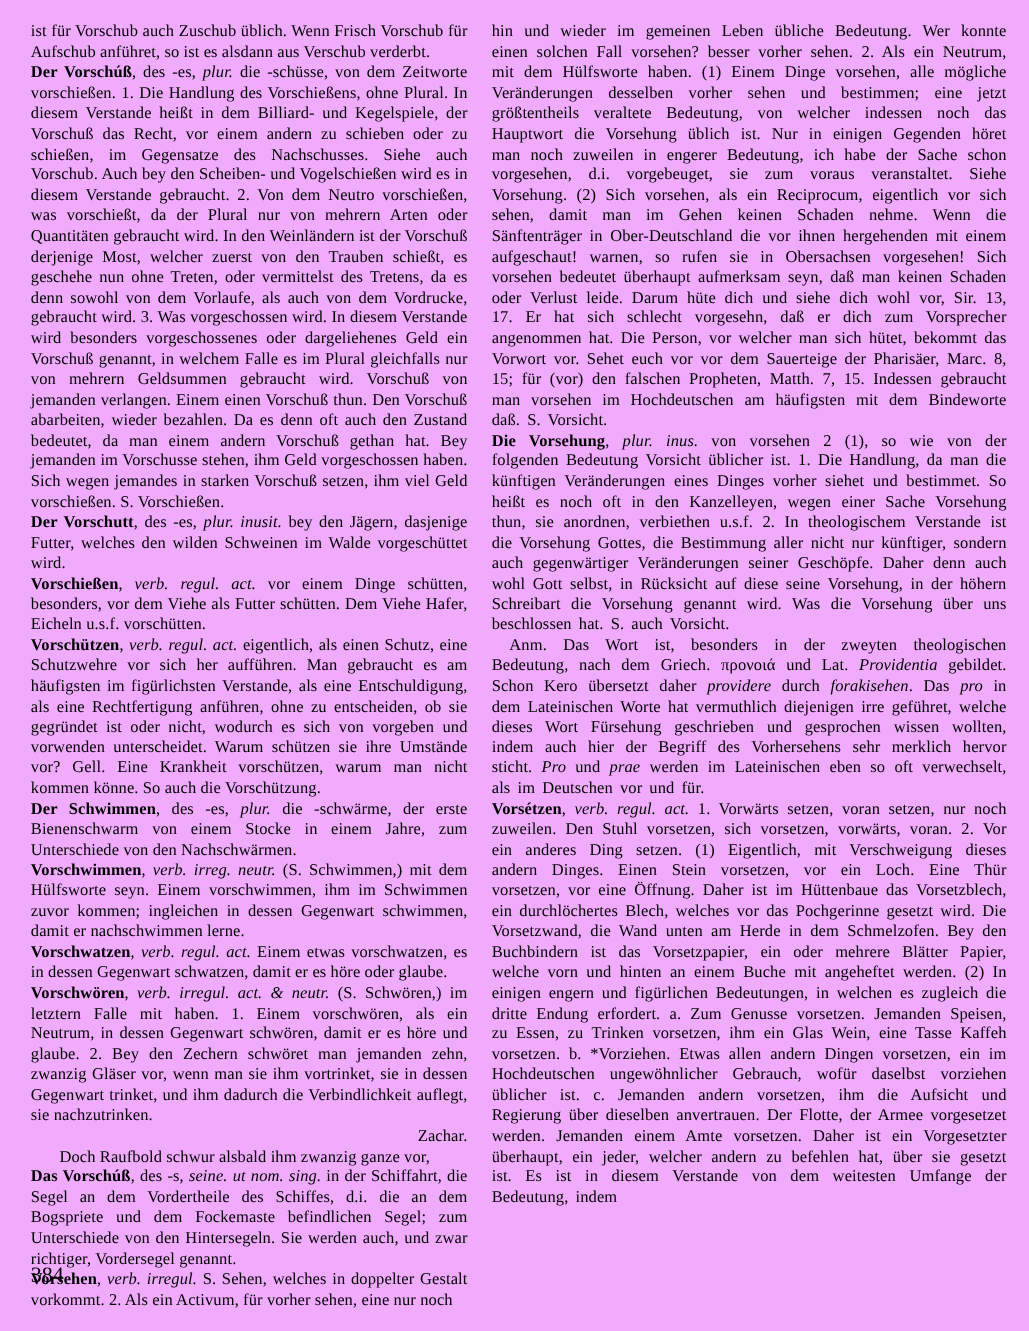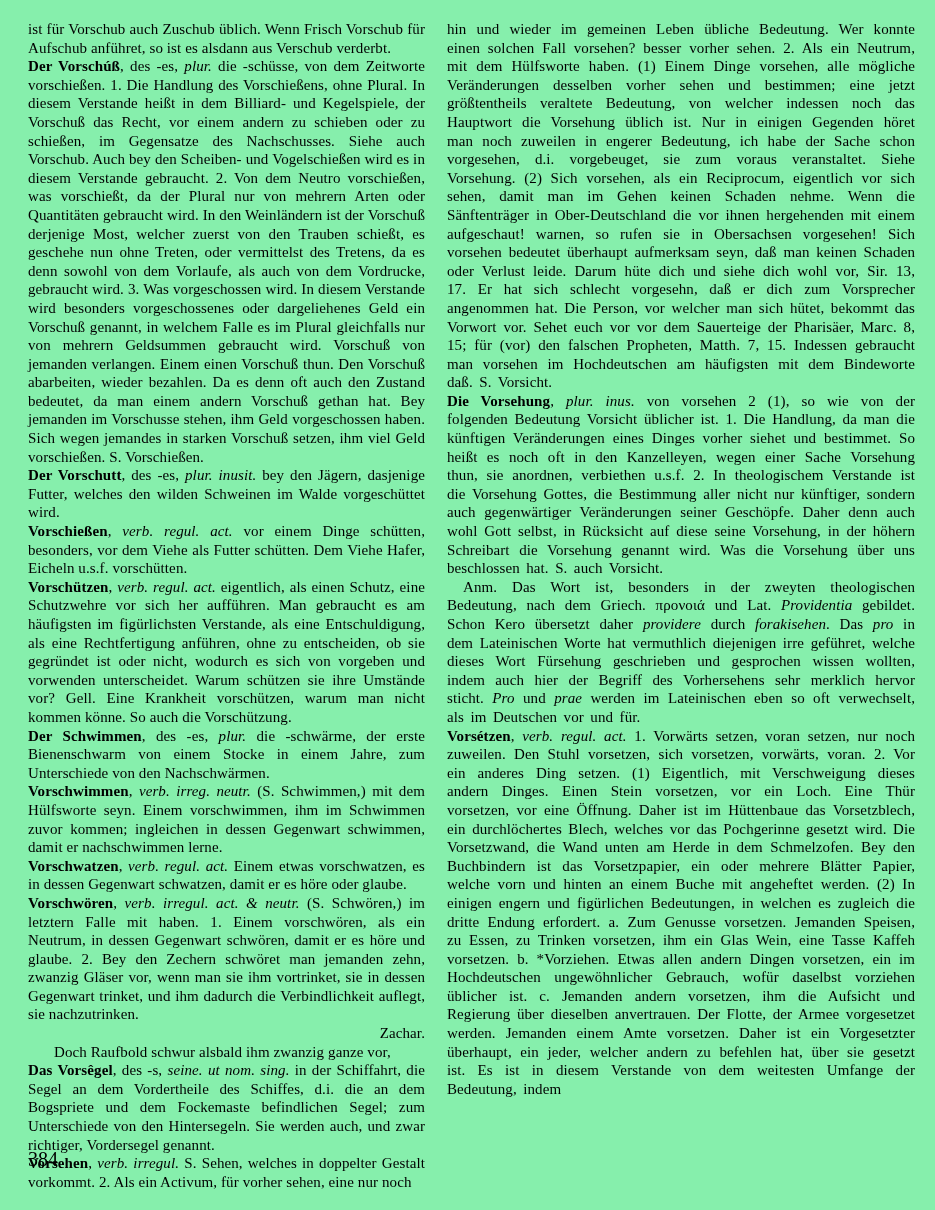--- a/index.html
+++ b/index.html
@@ -2,21 +2,21 @@
 <html lang="de"><head>
 <meta charset="utf-8">
 <style>
   html, body {
     margin: 0; padding: 0;
     background: #ffffff;
   }
   .page {
     position: relative;
     width: 935px; height: 1210px;
-    background: #86efac;
+    background: #f0abfc;
     color: #000000;
     font-family: "Liberation Serif", "DejaVu Serif", serif;
     overflow: hidden;
   }
   .cols {
     display: flex;
     padding: 20px 20px 0 28px;
     gap: 22px;
   }
   .col { display: block; }
@@ -53,21 +53,21 @@
         <p class="para"><span class="b">Der Vorschúß</span><span class="n">, des -es, </span><span class="i">plur.</span><span class="n"> die -schüsse, von dem Zeitworte vorschießen. 1. Die Handlung des Vorschießens, ohne Plural. In diesem Verstande heißt in dem Billiard- und Kegelspiele, der Vorschuß das Recht, vor einem andern zu schieben oder zu schießen, im Gegensatze des Nachschusses. Siehe auch Vorschub. Auch bey den Scheiben- und Vogelschießen wird es in diesem Verstande gebraucht. 2. Von dem Neutro vorschießen, was vorschießt, da der Plural nur von mehrern Arten oder Quantitäten gebraucht wird. In den Weinländern ist der Vorschuß derjenige Most, welcher zuerst von den Trauben schießt, es geschehe nun ohne Treten, oder vermittelst des Tretens, da es denn sowohl von dem Vorlaufe, als auch von dem Vordrucke, gebraucht wird. 3. Was vorgeschossen wird. In diesem Verstande wird besonders vorgeschossenes oder dargeliehenes Geld ein Vorschuß genannt, in welchem Falle es im Plural gleichfalls nur von mehrern Geldsummen gebraucht wird. Vorschuß von jemanden verlangen. Einem einen Vorschuß thun. Den Vorschuß abarbeiten, wieder bezahlen. Da es denn oft auch den Zustand bedeutet, da man einem andern Vorschuß gethan hat. Bey jemanden im Vorschusse stehen, ihm Geld vorgeschossen haben. Sich wegen jemandes in starken Vorschuß setzen, ihm viel Geld vorschießen. S. Vorschießen.</span></p>
         <p class="para"><span class="b">Der Vorschutt</span><span class="n">, des -es, </span><span class="i">plur. inusit.</span><span class="n"> bey den Jägern, dasjenige Futter, welches den wilden Schweinen im Walde vorgeschüttet wird.</span></p>
         <p class="para"><span class="b">Vorschießen</span><span class="n">, </span><span class="i">verb. regul. act.</span><span class="n"> vor einem Dinge schütten, besonders, vor dem Viehe als Futter schütten. Dem Viehe Hafer, Eicheln u.s.f. vorschütten.</span></p>
         <p class="para"><span class="b">Vorschützen</span><span class="n">, </span><span class="i">verb. regul. act.</span><span class="n"> eigentlich, als einen Schutz, eine Schutzwehre vor sich her aufführen. Man gebraucht es am häufigsten im figürlichsten Verstande, als eine Entschuldigung, als eine Rechtfertigung anführen, ohne zu entscheiden, ob sie gegründet ist oder nicht, wodurch es sich von vorgeben und vorwenden unterscheidet. Warum schützen sie ihre Umstände vor? Gell. Eine Krankheit vorschützen, warum man nicht kommen könne. So auch die Vorschützung.</span></p>
         <p class="para"><span class="b">Der Schwimmen</span><span class="n">, des -es, </span><span class="i">plur.</span><span class="n"> die -schwärme, der erste Bienenschwarm von einem Stocke in einem Jahre, zum Unterschiede von den Nachschwärmen.</span></p>
         <p class="para"><span class="b">Vorschwimmen</span><span class="n">, </span><span class="i">verb. irreg. neutr.</span><span class="n"> (S. Schwimmen,) mit dem Hülfsworte seyn. Einem vorschwimmen, ihm im Schwimmen zuvor kommen; ingleichen in dessen Gegenwart schwimmen, damit er nachschwimmen lerne.</span></p>
         <p class="para"><span class="b">Vorschwatzen</span><span class="n">, </span><span class="i">verb. regul. act.</span><span class="n"> Einem etwas vorschwatzen, es in dessen Gegenwart schwatzen, damit er es höre oder glaube.</span></p>
         <p class="para"><span class="b">Vorschwören</span><span class="n">, </span><span class="i">verb. irregul. act. &amp; neutr.</span><span class="n"> (S. Schwören,) im letztern Falle mit haben. 1. Einem vorschwören, als ein Neutrum, in dessen Gegenwart schwören, damit er es höre und glaube. 2. Bey den Zechern schwöret man jemanden zehn, zwanzig Gläser vor, wenn man sie ihm vortrinket, sie in dessen Gegenwart trinket, und ihm dadurch die Verbindlichkeit auflegt, sie nachzutrinken.</span></p>
         <p class="para attribution"><span class="n">Zachar.</span></p>
         <p class="para verse"><span class="n">Doch Raufbold schwur alsbald ihm zwanzig ganze vor,</span></p>
-        <p class="para"><span class="b">Das Vorsêgel</span><span class="n">, des -s, </span><span class="i">seine. ut nom. sing.</span><span class="n"> in der Schiffahrt, die Segel an dem Vordertheile des Schiffes, d.i. die an dem Bogspriete und dem Fockemaste befindlichen Segel; zum Unterschiede von den Hintersegeln. Sie werden auch, und zwar richtiger, Vordersegel genannt.</span></p>
+        <p class="para"><span class="b">Das Vorschúß</span><span class="n">, des -s, </span><span class="i">seine. ut nom. sing.</span><span class="n"> in der Schiffahrt, die Segel an dem Vordertheile des Schiffes, d.i. die an dem Bogspriete und dem Fockemaste befindlichen Segel; zum Unterschiede von den Hintersegeln. Sie werden auch, und zwar richtiger, Vordersegel genannt.</span></p>
         <p class="para"><span class="b">Vorsehen</span><span class="n">, </span><span class="i">verb. irregul.</span><span class="n"> S. Sehen, welches in doppelter Gestalt vorkommt. 2. Als ein Activum, für vorher sehen, eine nur noch</span></p>
       </div>
     <div class="col col-right">
         <p class="para"><span class="n">hin und wieder im gemeinen Leben übliche Bedeutung. Wer konnte einen solchen Fall vorsehen? besser vorher sehen. 2. Als ein Neutrum, mit dem Hülfsworte haben. (1) Einem Dinge vorsehen, alle mögliche Veränderungen desselben vorher sehen und bestimmen; eine jetzt größtentheils veraltete Bedeutung, von welcher indessen noch das Hauptwort die Vorsehung üblich ist. Nur in einigen Gegenden höret man noch zuweilen in engerer Bedeutung, ich habe der Sache schon vorgesehen, d.i. vorgebeuget, sie zum voraus veranstaltet. Siehe Vorsehung. (2) Sich vorsehen, als ein Reciprocum, eigentlich vor sich sehen, damit man im Gehen keinen Schaden nehme. Wenn die Sänftenträger in Ober-Deutschland die vor ihnen hergehenden mit einem aufgeschaut! warnen, so rufen sie in Obersachsen vorgesehen! Sich vorsehen bedeutet überhaupt aufmerksam seyn, daß man keinen Schaden oder Verlust leide. Darum hüte dich und siehe dich wohl vor, Sir. 13, 17. Er hat sich schlecht vorgesehn, daß er dich zum Vorsprecher angenommen hat. Die Person, vor welcher man sich hütet, bekommt das Vorwort vor. Sehet euch vor vor dem Sauerteige der Pharisäer, Marc. 8, 15; für (vor) den falschen Propheten, Matth. 7, 15. Indessen gebraucht man vorsehen im Hochdeutschen am häufigsten mit dem Bindeworte daß. S. Vorsicht.</span></p>
         <p class="para"><span class="b">Die Vorsehung</span><span class="n">, </span><span class="i">plur. inus.</span><span class="n"> von vorsehen 2 (1), so wie von der folgenden Bedeutung Vorsicht üblicher ist. 1. Die Handlung, da man die künftigen Veränderungen eines Dinges vorher siehet und bestimmet. So heißt es noch oft in den Kanzelleyen, wegen einer Sache Vorsehung thun, sie anordnen, verbiethen u.s.f. 2. In theologischem Verstande ist die Vorsehung Gottes, die Bestimmung aller nicht nur künftiger, sondern auch gegenwärtiger Veränderungen seiner Geschöpfe. Daher denn auch wohl Gott selbst, in Rücksicht auf diese seine Vorsehung, in der höhern Schreibart die Vorsehung genannt wird. Was die Vorsehung über uns beschlossen hat. S. auch Vorsicht.</span></p>
         <p class="para anm"><span class="n">Anm. Das Wort ist, besonders in der zweyten theologischen Bedeutung, nach dem Griech. προνοιά und Lat. </span><span class="i">Providentia</span><span class="n"> gebildet. Schon Kero übersetzt daher </span><span class="i">providere</span><span class="n"> durch </span><span class="i">forakisehen</span><span class="n">. Das </span><span class="i">pro</span><span class="n"> in dem Lateinischen Worte hat vermuthlich diejenigen irre geführet, welche dieses Wort Fürsehung geschrieben und gesprochen wissen wollten, indem auch hier der Begriff des Vorhersehens sehr merklich hervor sticht. </span><span class="i">Pro</span><span class="n"> und </span><span class="i">prae</span><span class="n"> werden im Lateinischen eben so oft verwechselt, als im Deutschen vor und für.</span></p>
         <p class="para"><span class="b">Vorsétzen</span><span class="n">, </span><span class="i">verb. regul. act.</span><span class="n"> 1. Vorwärts setzen, voran setzen, nur noch zuweilen. Den Stuhl vorsetzen, sich vorsetzen, vorwärts, voran. 2. Vor ein anderes Ding setzen. (1) Eigentlich, mit Verschweigung dieses andern Dinges. Einen Stein vorsetzen, vor ein Loch. Eine Thür vorsetzen, vor eine Öffnung. Daher ist im Hüttenbaue das Vorsetzblech, ein durchlöchertes Blech, welches vor das Pochgerinne gesetzt wird. Die Vorsetzwand, die Wand unten am Herde in dem Schmelzofen. Bey den Buchbindern ist das Vorsetzpapier, ein oder mehrere Blätter Papier, welche vorn und hinten an einem Buche mit angeheftet werden. (2) In einigen engern und figürlichen Bedeutungen, in welchen es zugleich die dritte Endung erfordert. a. Zum Genusse vorsetzen. Jemanden Speisen, zu Essen, zu Trinken vorsetzen, ihm ein Glas Wein, eine Tasse Kaffeh vorsetzen. b. *Vorziehen. Etwas allen andern Dingen vorsetzen, ein im Hochdeutschen ungewöhnlicher Gebrauch, wofür daselbst vorziehen üblicher ist. c. Jemanden andern vorsetzen, ihm die Aufsicht und Regierung über dieselben anvertrauen. Der Flotte, der Armee vorgesetzet werden. Jemanden einem Amte vorsetzen. Daher ist ein Vorgesetzter überhaupt, ein jeder, welcher andern zu befehlen hat, über sie gesetzt ist. Es ist in diesem Verstande von dem weitesten Umfange der Bedeutung, indem</span></p>
       </div>
   </div>
   <div class="pagenum">384</div>

